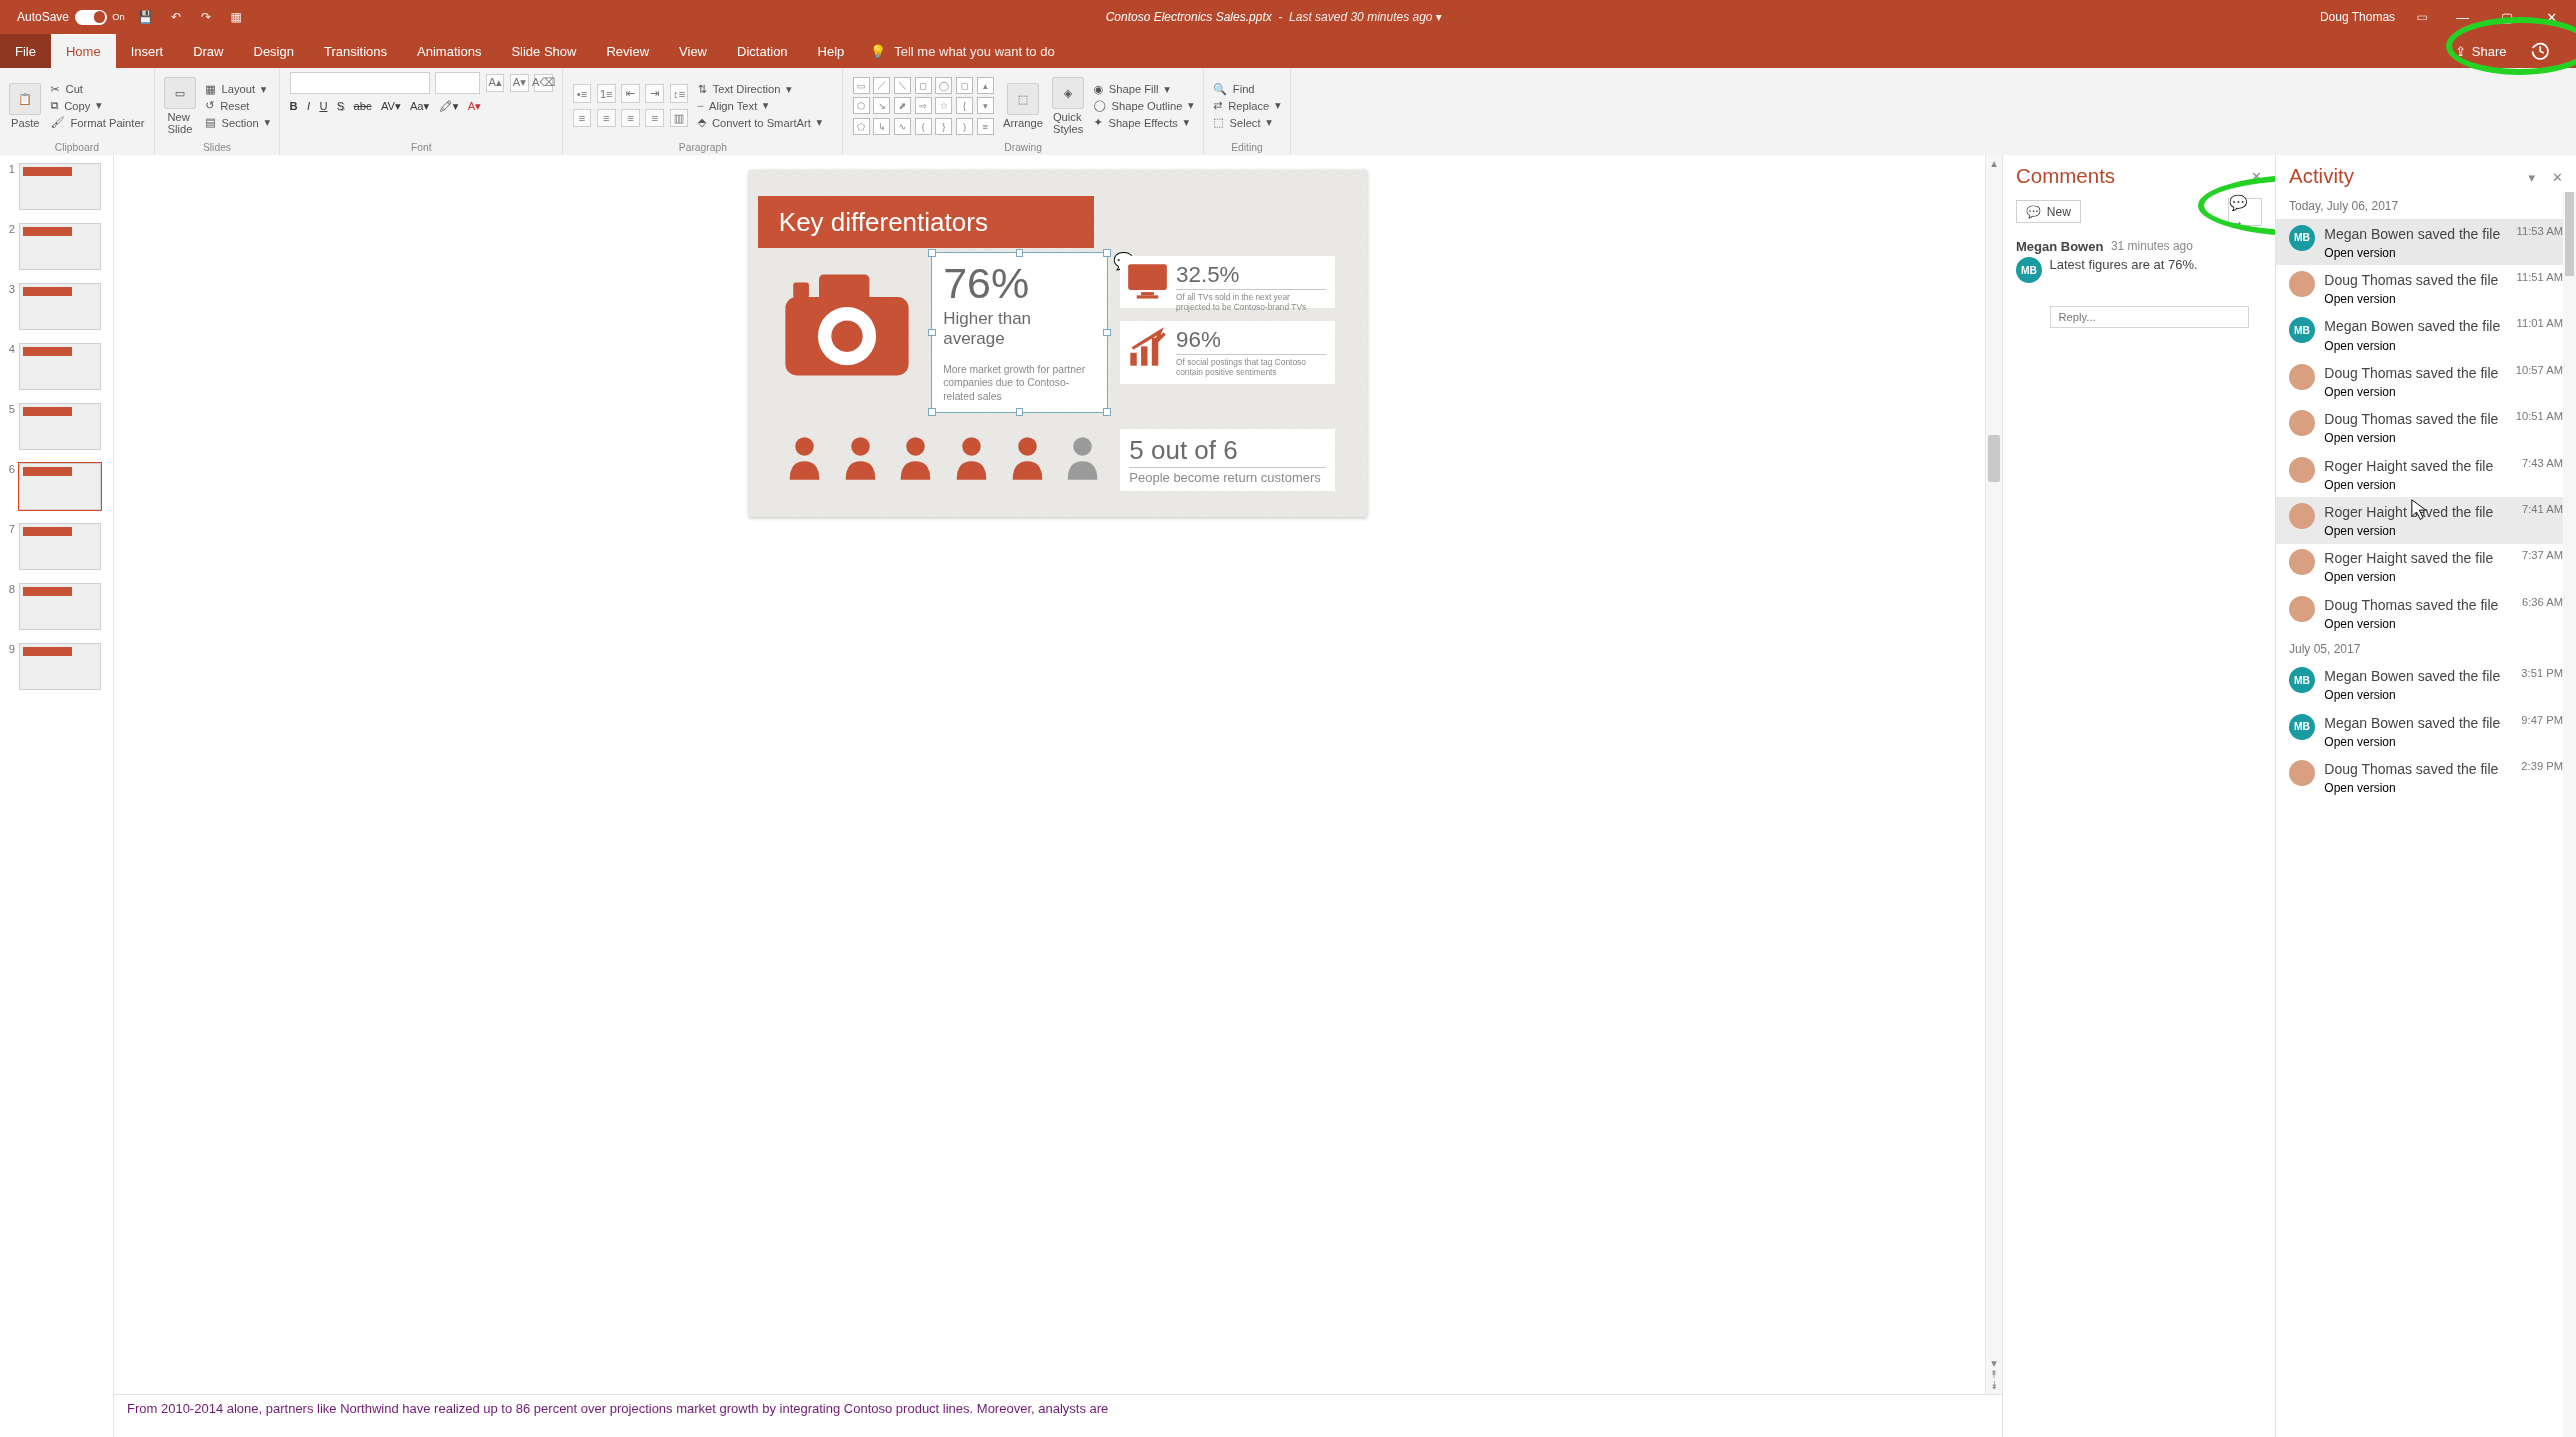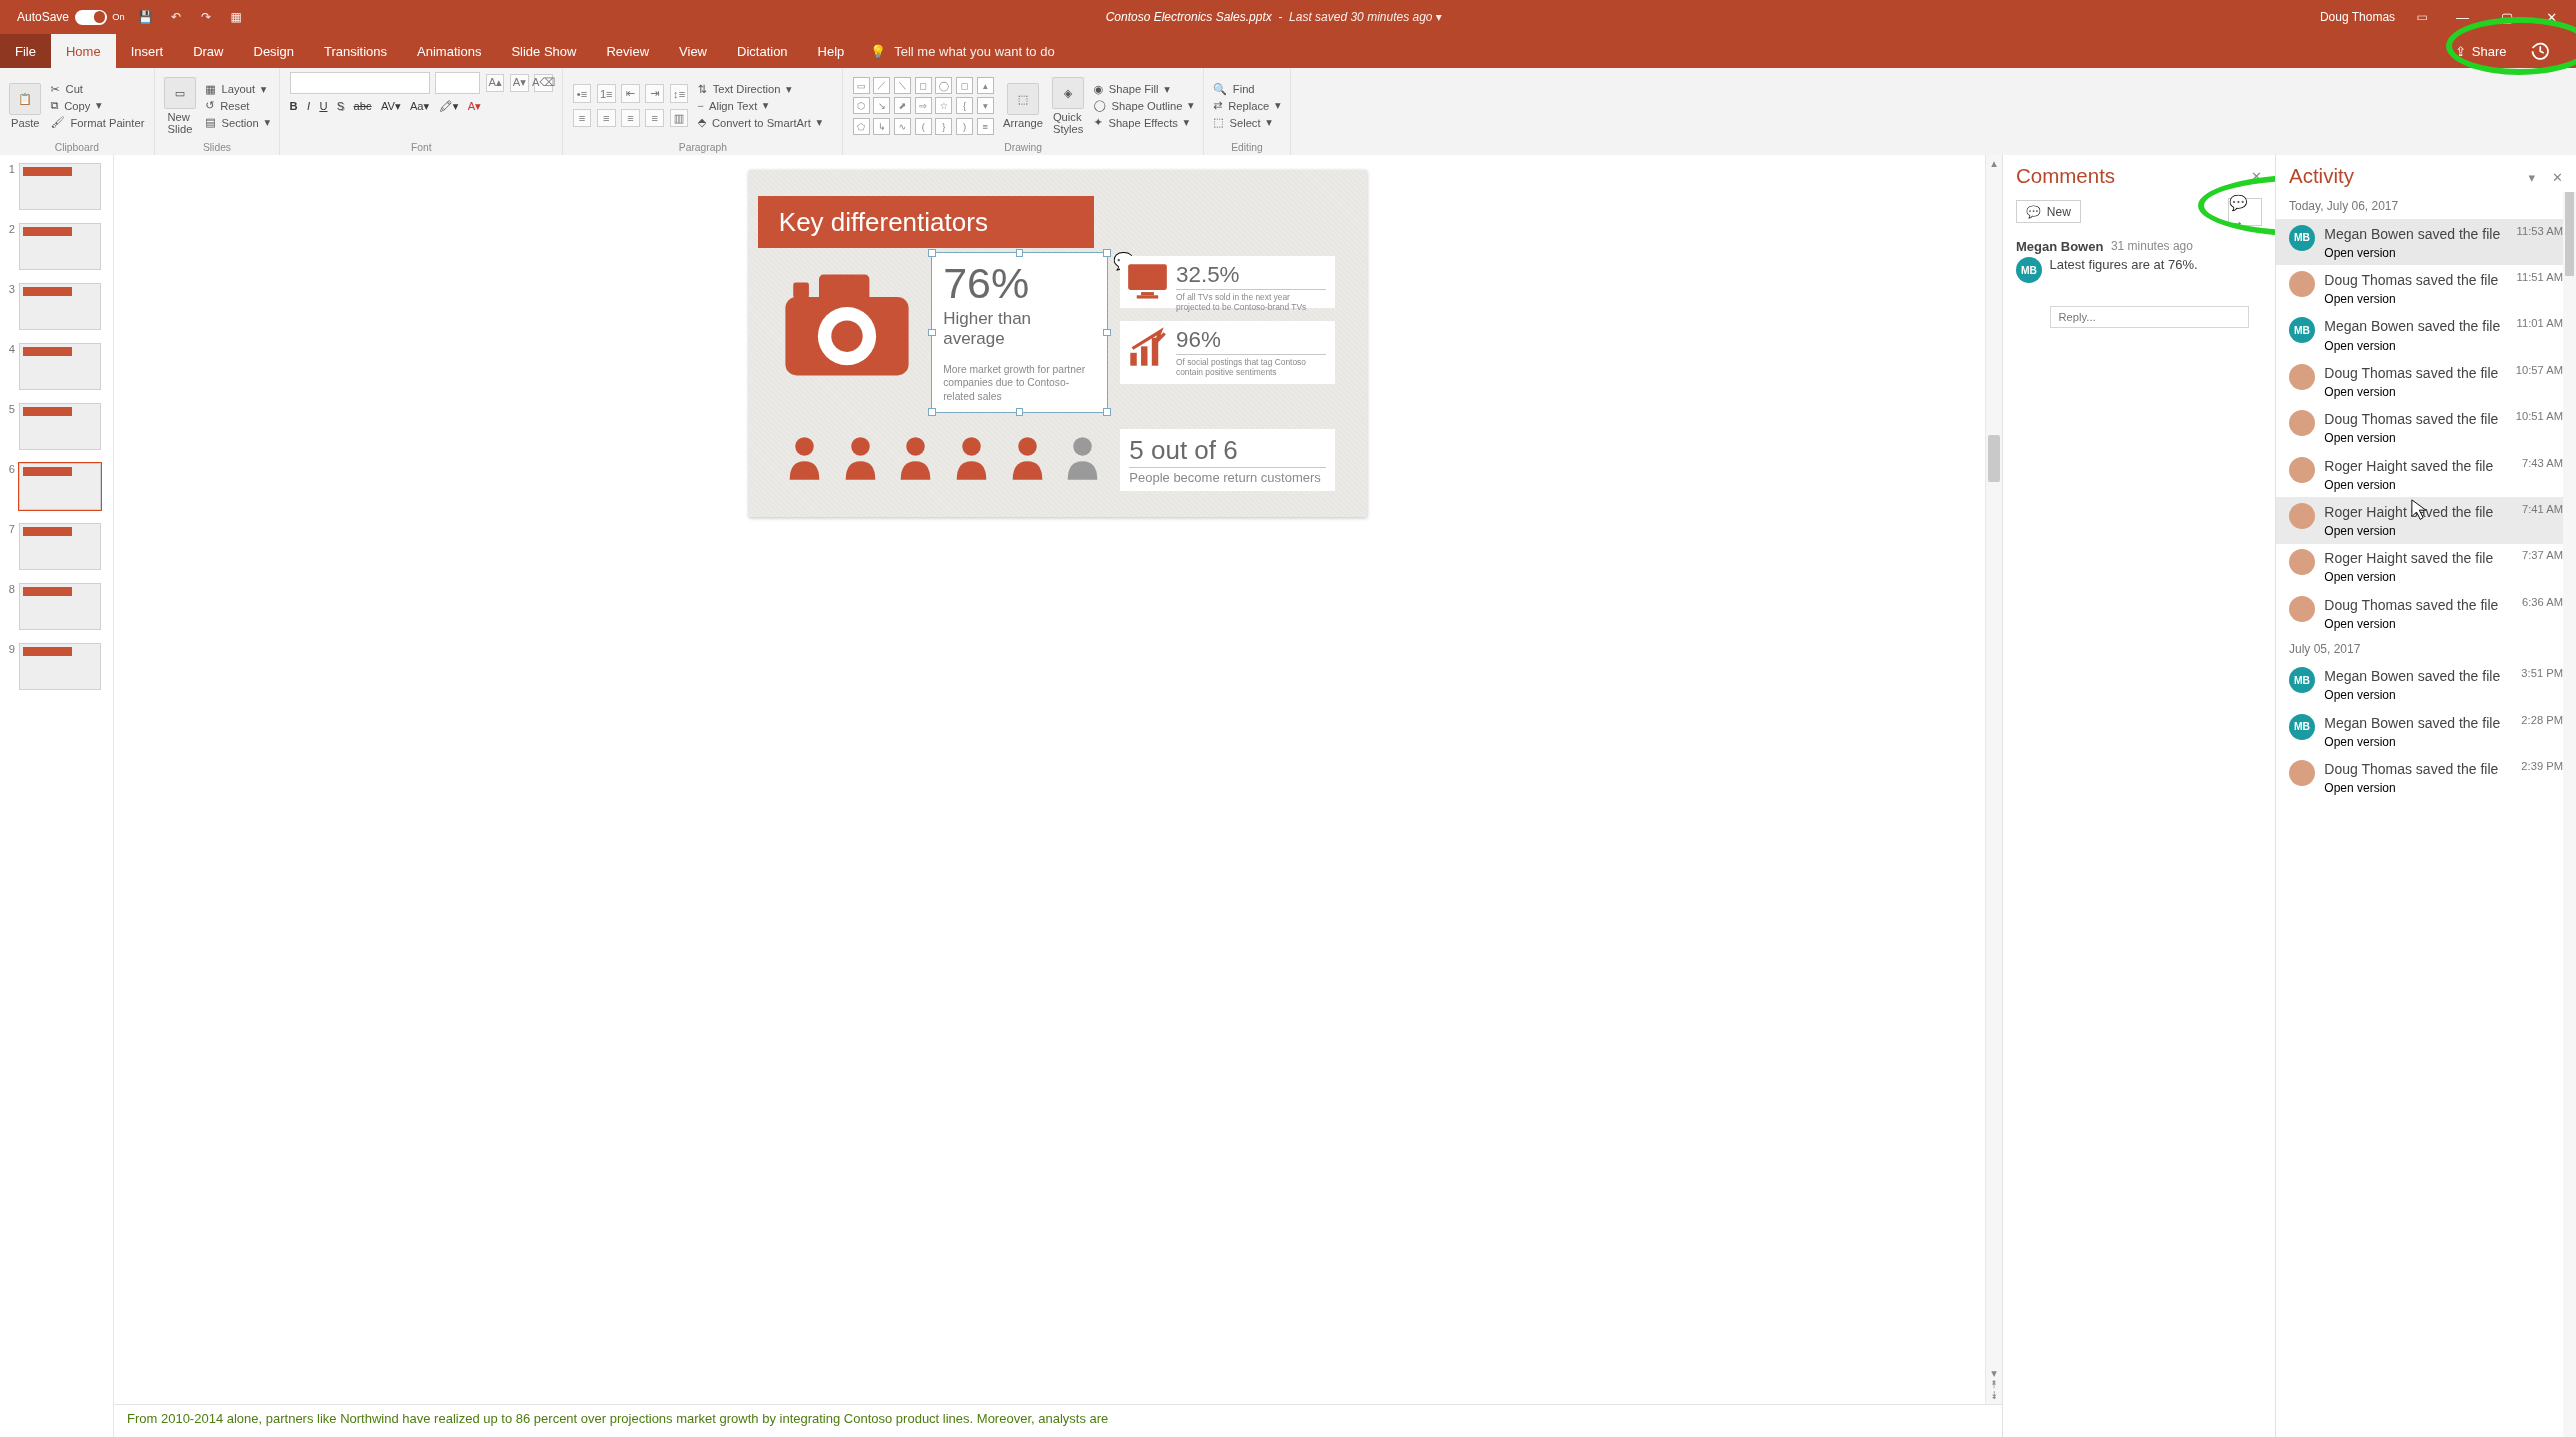--- a/index.html
+++ b/index.html
@@ -84,21 +84,21 @@
 .stat-box .line { border-bottom:0.9px solid #c7c7c7; margin:1.9px 0 1.9px 0;}
 .stat-ico { position:absolute; left:5.6px; top:5.6px; width:43px; height:37px; color:#c85236;}
 .people-row { position:absolute; top:265px; left:37px; display:flex; gap:18.7px;}
 .person { width:37px; height:45px;}
 .person svg{width:100%;height:100%;}
 .ratio-box { position:absolute; top:259px; left:371px; width:215px; background:#fff; padding:5.6px 9.3px;}
 .ratio-box .num{font-size:26px;color:#6a6a6a;font-weight:300;}
 .ratio-box .line{border-bottom:0.9px solid #c7c7c7;margin:1.9px 0;}
 .ratio-box .desc{font-size:13px;color:#8a8a8a;}
 
-.notes { height: 33px; border-top:0.9px solid #e2e2e2; padding: 5.6px 13px; font-size: 13px; color:#4d7c0f; overflow:hidden;}
+.notes { height: 43px; border-top:0.9px solid #e2e2e2; padding: 5.6px 13px; font-size: 13px; color:#701a75; overflow:hidden;}
 
 
 .pane { border-left: 0.9px solid #e2e2e2; background: #fff; display: flex; flex-direction: column; }
 .pane.comments { width: 273px; position:relative;}
 .pane.activity { width: 301px; position:relative;}
 .pane-header { display:flex; align-items:center; justify-content:space-between; padding: 9.3px 13px 5.6px 13px;}
 .pane-header h2 { font-size: 20.5px; font-weight: 400; color: #6e6e6e;}
 .pane-header.accent h2 { color: #b7472a; font-weight:400;}
 .pane-close { color:#888; font-size:13px; cursor:pointer;}
 .new-row { padding: 3.7px 13px 9.3px 13px; display:flex; justify-content:space-between; align-items:center;}
@@ -606,21 +606,21 @@
         </div>
         <div class="act-date">July 05, 2017</div>
         <div class="act-item">
           <div class="avatar">MB</div>
           <div><div class="act-text">Megan Bowen saved the file</div><a class="act-link">Open version</a></div>
           <div class="act-time">3:51 PM</div>
         </div>
         <div class="act-item">
           <div class="avatar">MB</div>
           <div><div class="act-text">Megan Bowen saved the file</div><a class="act-link">Open version</a></div>
-          <div class="act-time">2:28 PM</div>
+          <div class="act-time">9:47 PM</div>
         </div>
         <div class="act-item">
           <div class="avatar photo"></div>
           <div><div class="act-text">Doug Thomas saved the file</div><a class="act-link">Open version</a></div>
           <div class="act-time">2:39 PM</div>
         </div>
       </div>
     <div class="act-scroll">
         <div class="t"></div>
       </div>

